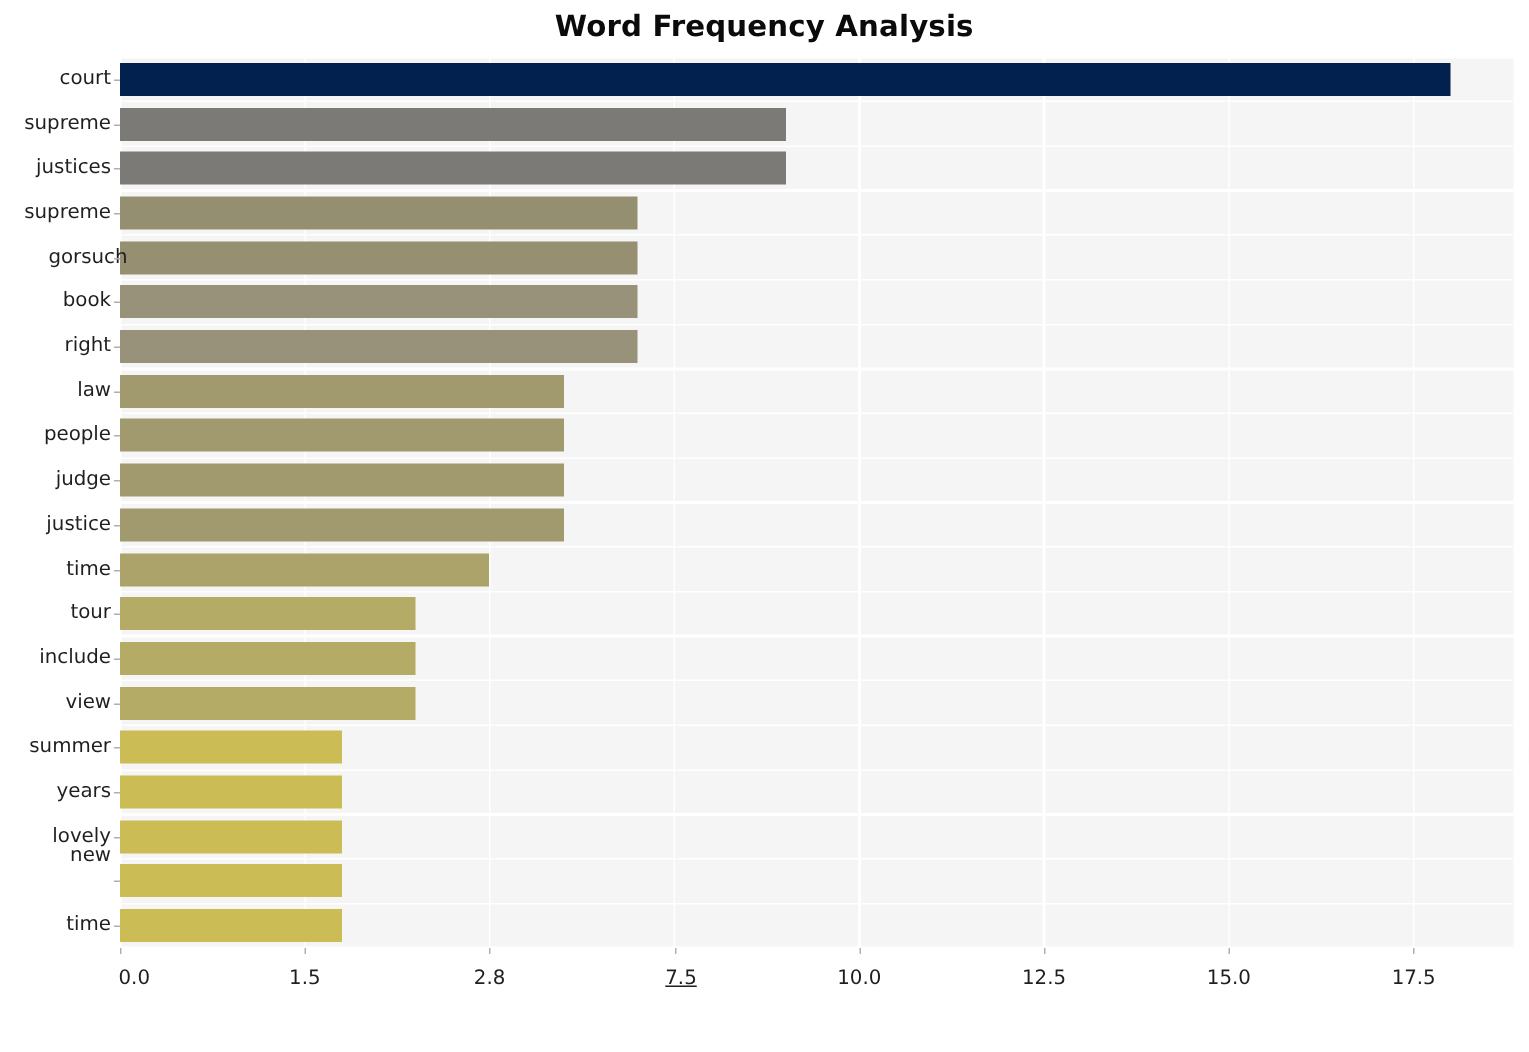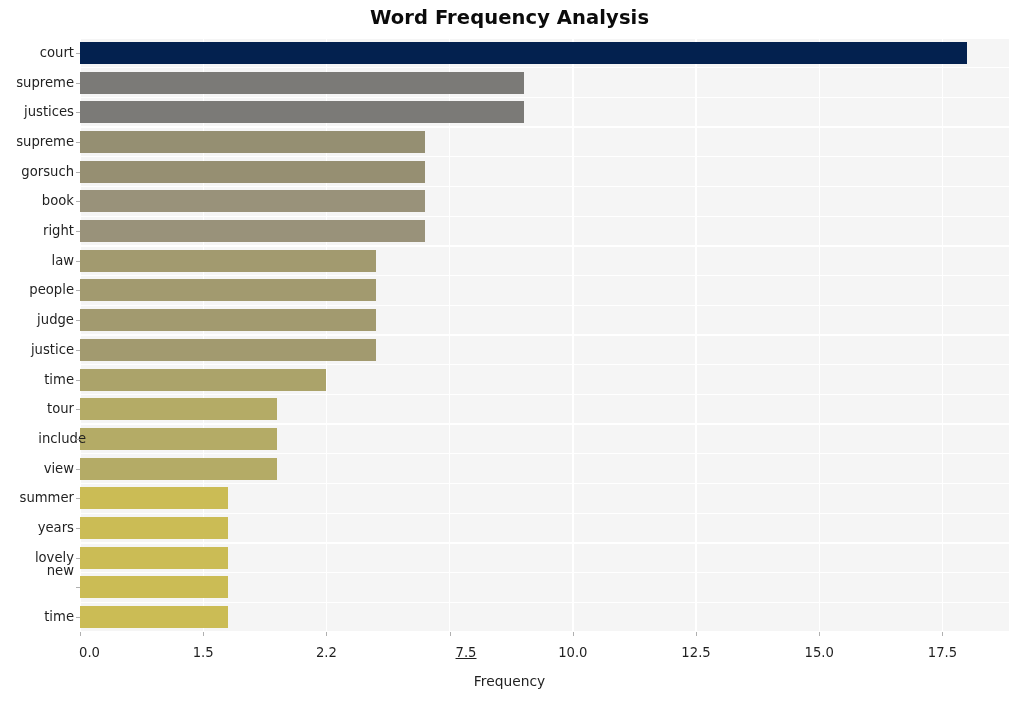--- a/index.html
+++ b/index.html
@@ -169,42 +169,42 @@
         <div class="bar" title="new: 3" style="width: 147.851px; top: 538.45px; background: rgb(203, 188, 85);"></div>
         <div class="bar" title="spend: 3" style="width: 147.851px; top: 568.15px; background: rgb(203, 188, 85);"></div>
       </div>
   </div>
 
   <div id="ytick-labels">
       <div class="ytick" style="top: 45.85px;">court</div>
       <div class="ytick" style="top: 75.55px;">supreme</div>
       <div class="ytick" style="top: 105.25px;">justices</div>
       <div class="ytick" style="top: 134.95px;">supreme</div>
-      <div class="ytick" style="top: 164.65px;">gorsuch</div>
+      <div class="ytick" style="top: 164.65px; padding-left: 11px;">gorsuch</div>
       <div class="ytick" style="top: 194.35px;">book</div>
       <div class="ytick" style="top: 224.05px;">right</div>
       <div class="ytick" style="top: 253.75px;">law</div>
       <div class="ytick" style="top: 283.45px;">people</div>
       <div class="ytick" style="top: 313.15px;">judge</div>
       <div class="ytick" style="top: 342.85px;">justice</div>
       <div class="ytick" style="top: 372.55px;">time</div>
       <div class="ytick" style="top: 402.25px;">tour</div>
-      <div class="ytick" style="top: 431.95px; padding-left: 12px;">include</div>
+      <div class="ytick" style="top: 431.95px;">include</div>
       <div class="ytick" style="top: 461.65px;">view</div>
       <div class="ytick" style="top: 491.35px;">summer</div>
       <div class="ytick" style="top: 521.05px;">years</div>
       <div class="ytick" style="top: 550.75px;">lovely</div>
       <div class="ytick" style="top: 564px;">new</div>
       <div class="ytick" style="top: 610.15px;">time</div>
     </div>
   <div id="xtick-labels">
       <div class="xtick" style="left: 80px; padding-left: 19px;">0.0</div>
       <div class="xtick" style="left: 203.21px;">1.5</div>
-      <div class="xtick" style="left: 326.419px;">2.2</div>
-      <div class="xtick" style="left: 466px; text-decoration: underline;">7.5</div>
+      <div class="xtick" style="left: 326.419px;">2.8</div>
+      <div class="xtick" style="left: 454px; text-decoration: underline;">7.5</div>
       <div class="xtick" style="left: 572.838px;">10.0</div>
       <div class="xtick" style="left: 696.048px;">12.5</div>
       <div class="xtick" style="left: 819.257px;">15.0</div>
       <div class="xtick" style="left: 942.467px;">17.5</div>
     </div>
   <div id="tickmarks">
       <div class="tickmark-y" style="top: 52.85px;"></div>
       <div class="tickmark-y" style="top: 82.55px;"></div>
       <div class="tickmark-y" style="top: 112.25px;"></div>
       <div class="tickmark-y" style="top: 141.95px;"></div>
@@ -227,15 +227,14 @@
       <div class="tickmark-x" style="left: 80px;"></div>
       <div class="tickmark-x" style="left: 203.21px;"></div>
       <div class="tickmark-x" style="left: 326.419px;"></div>
       <div class="tickmark-x" style="left: 449.629px;"></div>
       <div class="tickmark-x" style="left: 572.838px;"></div>
       <div class="tickmark-x" style="left: 696.048px;"></div>
       <div class="tickmark-x" style="left: 819.257px;"></div>
       <div class="tickmark-x" style="left: 942.467px;"></div>
     </div>
 
-  <div id="xlabel">Frequency</div>
 
 </div>
 
 </body></html>

